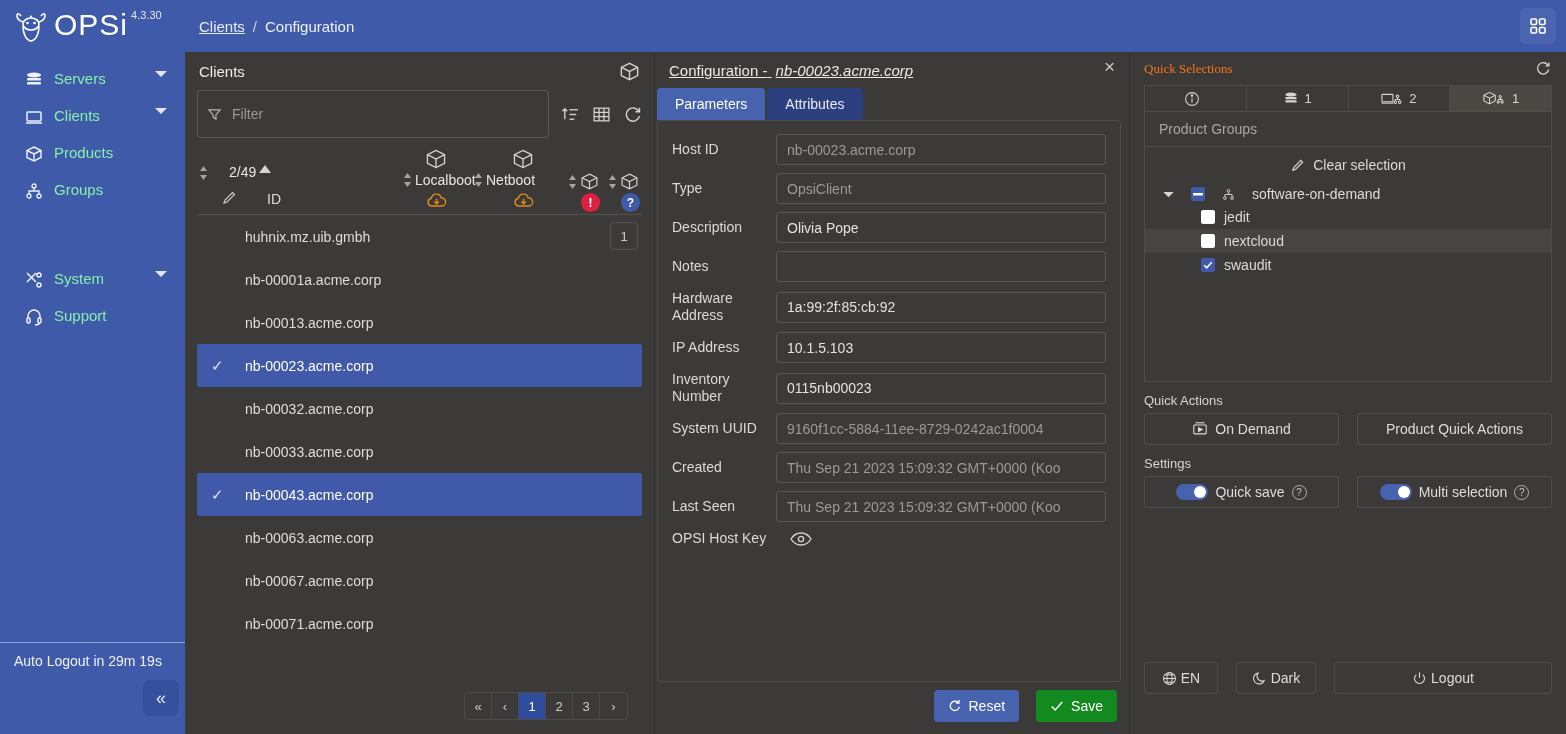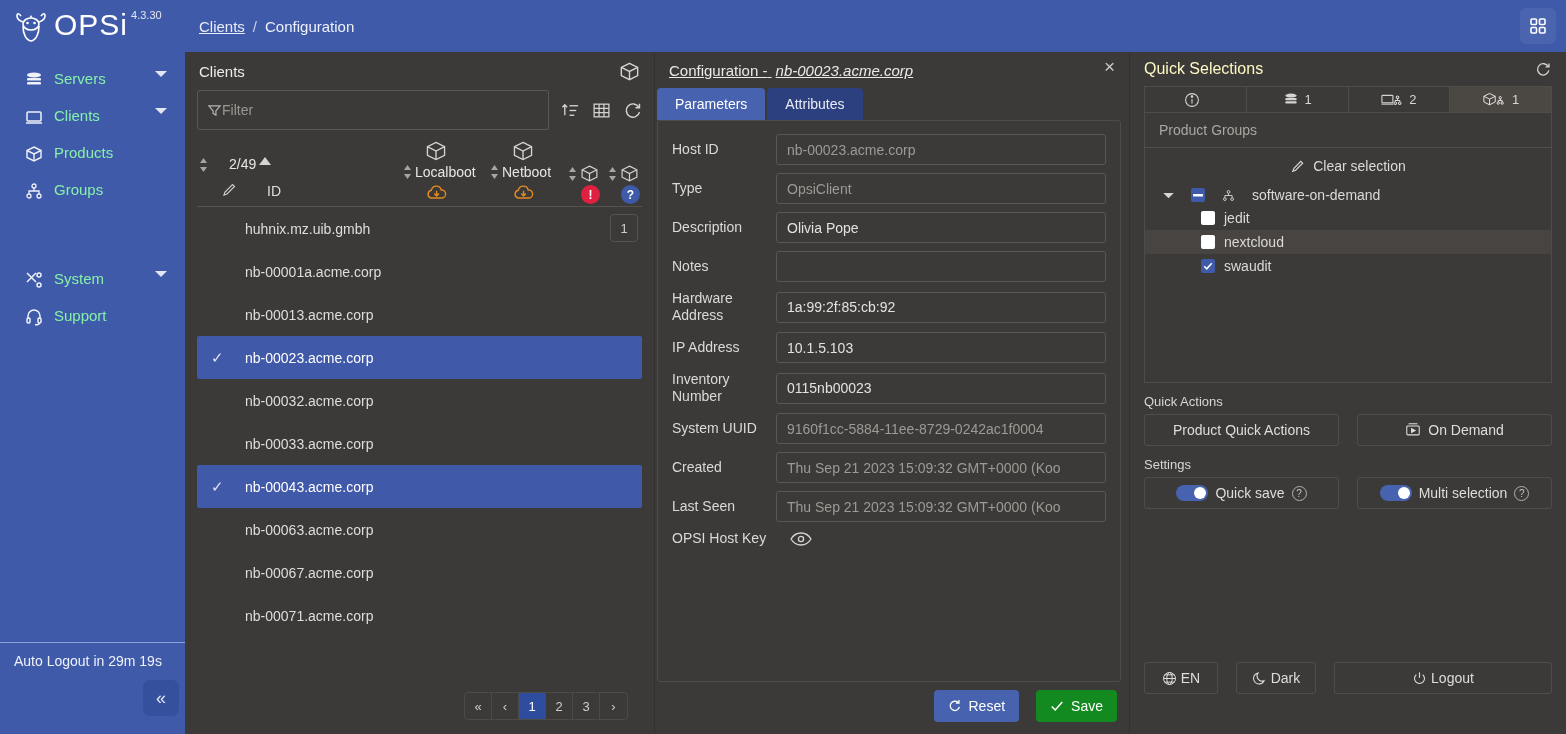--- a/index.html
+++ b/index.html
@@ -56,39 +56,39 @@
 
   
   .clients-panel {
     width: 470px; flex: 0 0 470px; background: #3c3a38; display: flex; flex-direction: column;
     position: relative; border-right: 1px solid #34322f;
   }
   .clients-head { display: flex; align-items: center; justify-content: space-between; padding: 9px 14px 4px 14px; }
   .clients-title { font-size: 15px; color: #ececec; }
   .filter-row { display: flex; align-items: center; gap: 12px; padding: 4px 12px 10px 12px; }
   .filter-box {
-    flex: 1 1 auto; height: 40px; border: 1px solid #5c5955; border-radius: 3px;
-    display: flex; align-items: center; gap: 0; padding: 0 9px; background: #3c3a38;
+    flex: 1 1 auto; height: 48px; border: 1px solid #5c5955; border-radius: 3px;
+    display: flex; align-items: center; gap: 10px; padding: 0 9px; background: #3c3a38;
   }
   .filter-box input {
     border: none; outline: none; background: transparent; color: #d9d7d4;
     font-size: 14px; font-family: inherit; flex: 1 1 auto;
   }
   .filter-box input::placeholder { color: #9b9893; }
   .icon-btn { cursor: pointer; display:flex; align-items:center; justify-content:center; }
 
   .col-head { position: relative; height: 66px; }
   .ch-count { position: absolute; left: 14px; top: 16px; display: flex; align-items: flex-end; gap: 21px; font-size: 14px; }
   .ch-sort-up { position: absolute; left: 74px; top: 17px; }
   .ch-pencil { position: absolute; left: 36px; top: 42px; }
   .ch-id { position: absolute; left: 82px; top: 43px; font-size: 14px; color: #dedcd9; }
   .ch-box-local { position: absolute; left: 240px; top: 0px; }
   .ch-box-net { position: absolute; left: 327px; top: 0px; }
   .ch-local { position: absolute; left: 218px; top: 24px; display:flex; align-items:center; gap:3px; font-size: 14px; }
-  .ch-net  { position: absolute; left: 305px; top: 24px; display:flex; align-items:center; gap:3px; font-size: 14px; }
+  .ch-net  { position: absolute; left: 289px; top: 24px; display:flex; align-items:center; gap:3px; font-size: 14px; }
   .ch-b3 { position: absolute; left: 383px; top: 24px; display:flex; align-items:center; gap:3px; }
   .ch-b4 { position: absolute; left: 423px; top: 24px; display:flex; align-items:center; gap:3px; }
   .badge-red { position: absolute; left: 396px; top: 45px; width: 19px; height: 19px; border-radius: 50%;
     background: #e02040; color: #fff; font-size: 12px; font-weight: bold; display:flex; align-items:center; justify-content:center;}
   .badge-blue { position: absolute; left: 436px; top: 45px; width: 19px; height: 19px; border-radius: 50%;
     background: #3f5aa8; color: #fff; font-size: 12px; font-weight: bold; display:flex; align-items:center; justify-content:center;}
   .cloud-local { position: absolute; left: 240px; top: 44px; }
   .cloud-net { position: absolute; left: 327px; top: 44px; }
 
   .row-sep { margin: 0 12px; border-top: 1px solid #56534f; }
@@ -145,21 +145,21 @@
   .btn {
     display: flex; align-items: center; gap: 7px; padding: 8px 14px; border-radius: 4px;
     font-size: 14px; cursor: pointer; color: #fff;
   }
   .btn-reset { background: #4762ae; }
   .btn-save { background: #128a20; }
 
   
   .right-panel { flex: 1 1 auto; background: #3c3a38; padding: 8px 14px 0 14px; display: flex; flex-direction: column; position: relative; }
   .rp-head { display: flex; align-items: center; justify-content: space-between; }
-  .rp-title { font-size: 16px; color: #fef9c3; }
+  .rp-title { font-size: 13px; color: #f97316; font-family: Liberation Serif, serif; }
   .qs-tabs { display: flex; margin-top: 8px; }
   .qs-tab {
     flex: 1 1 0; height: 27px; display: flex; align-items: center; justify-content: center; gap: 6px;
     border: 1px solid #504d49; border-right: none; font-size: 13px; color: #d8d6d3; cursor: pointer;
     background: #3c3a38;
   }
   .qs-tab:last-child { border-right: 1px solid #504d49; }
   .qs-tab.active { background: #4b4844; }
   .qs-box { border: 1px solid #504d49; border-top: none; margin-top: 0; }
   .qs-groups-label { padding: 9px 14px; font-size: 14px; color: #aaa7a3; border-bottom: 1px solid #504d49; }
@@ -727,31 +727,31 @@
           </span>
           <span>swaudit</span>
         </div>
 
         <div class="qs-spacer"></div>
       </div>
 
       <div class="sec-label">Quick Actions</div>
       <div class="two-col">
         <div class="obtn">
-          <span>Product Quick Actions</span>
-        </div>
-        <div class="obtn">
           <span>
             <svg width="16" height="16" viewBox="0 0 18 18" fill="none" stroke="#dfddda" stroke-width="1.2">
               <line x1="4" y1="2" x2="14" y2="2"></line>
                 <rect x="2" y="4.5" width="14" height="10" rx="1"></rect>
               <path d="M7.4 7.6 L11.4 9.7 L7.4 11.8 Z" fill="#dfddda"></path>
             </svg>
           </span>
           <span>On Demand</span>
+        </div>
+        <div class="obtn">
+          <span>Product Quick Actions</span>
         </div>
       </div>
 
       <div class="sec-label">Settings</div>
       <div class="two-col">
         <div class="obtn">
           <span class="toggle"></span>
           <span>Quick save</span>
           <span class="help">?</span>
         </div>

